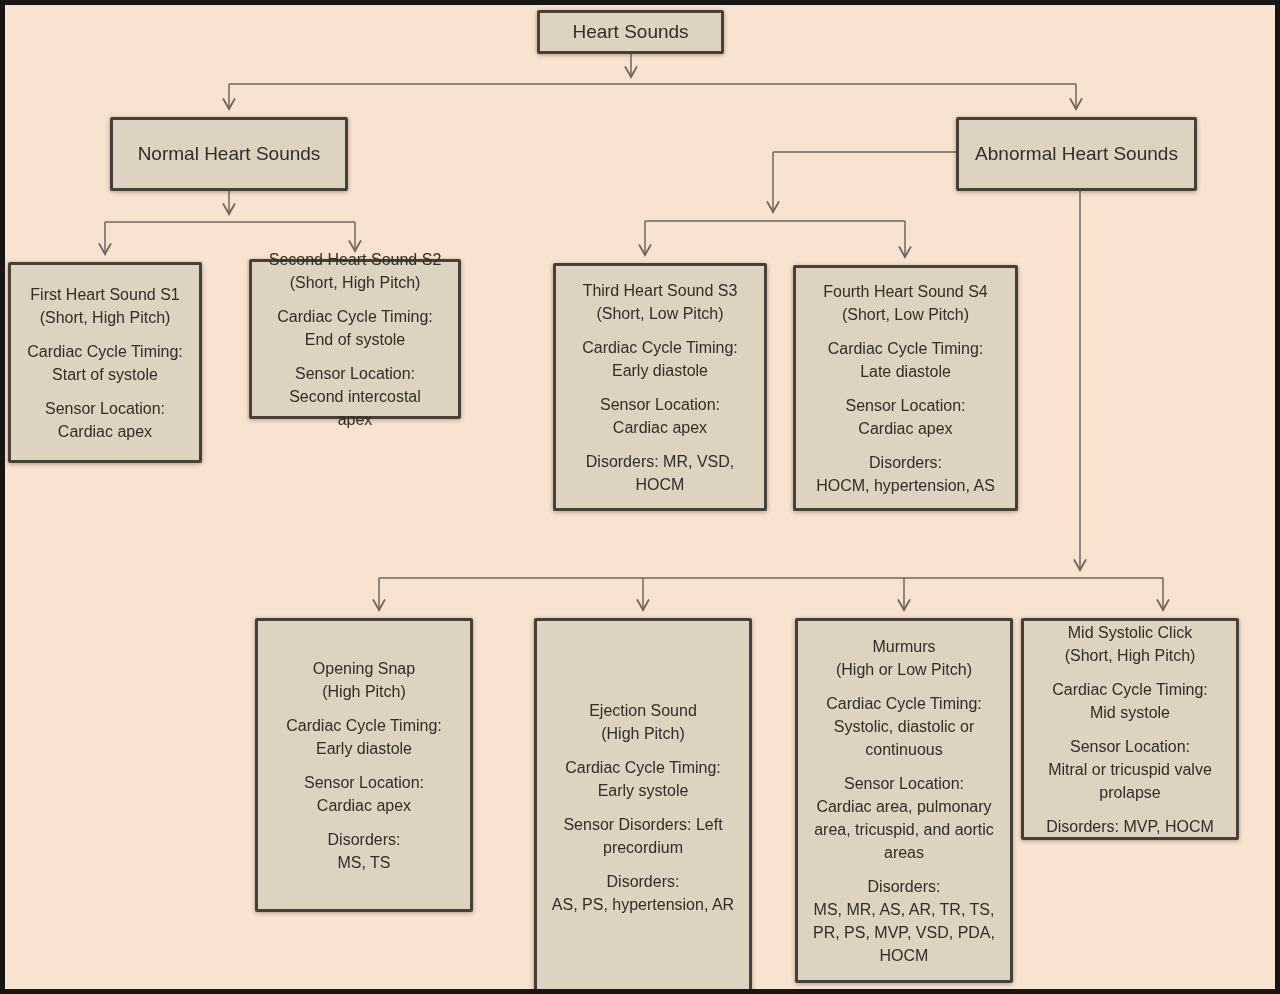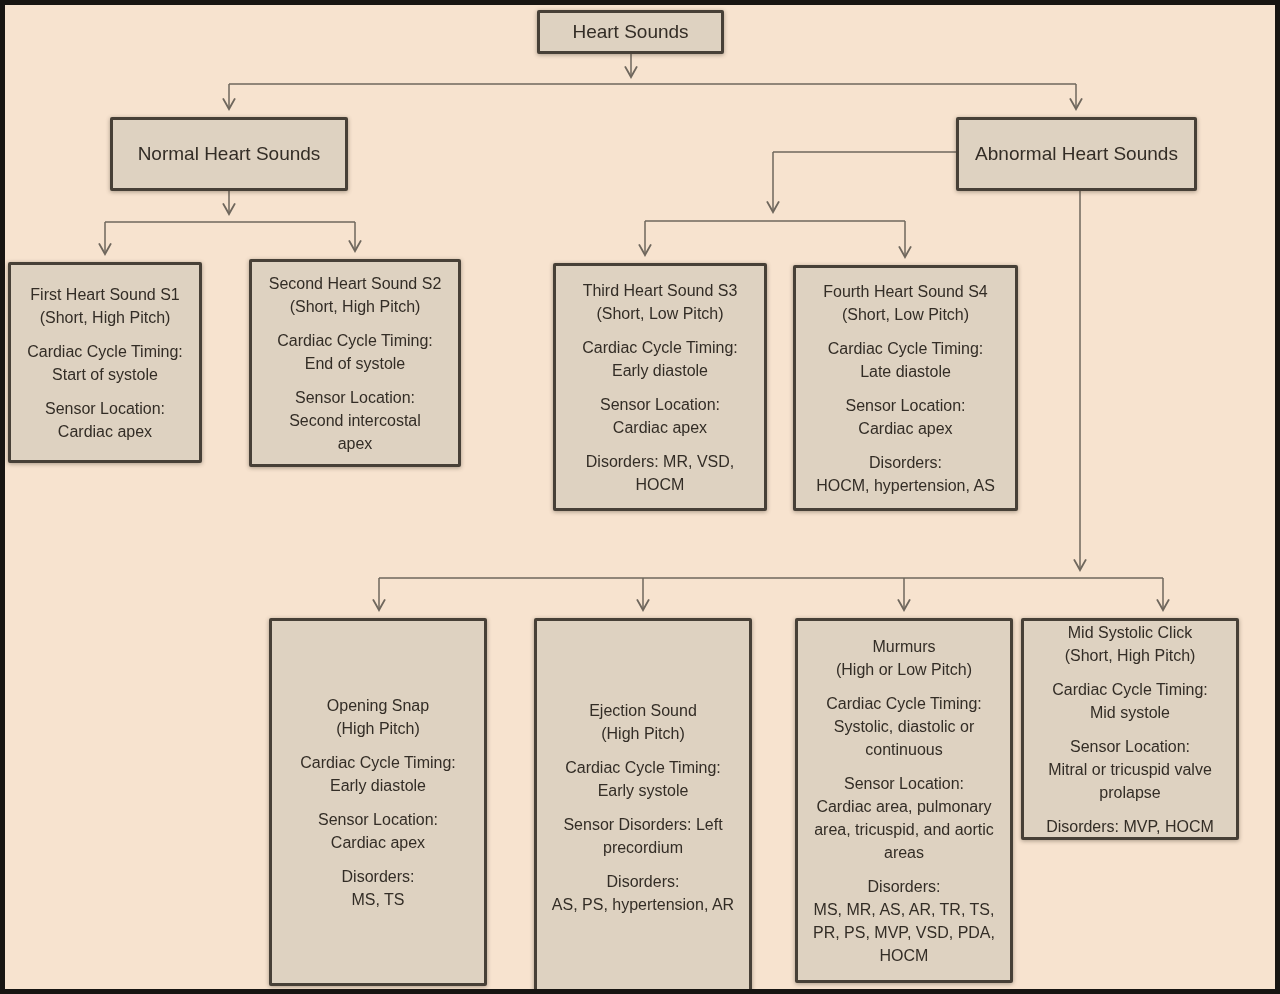--- a/index.html
+++ b/index.html
@@ -98,21 +98,21 @@
         <div class="sec">
           <div class="ln">Cardiac Cycle Timing:</div>
           <div class="ln">Start of systole</div>
         </div>
         <div class="sec">
           <div class="ln">Sensor Location:</div>
           <div class="ln">Cardiac apex</div>
         </div>
       </div>
 
-    <div class="box" style="left:244px;top:254px;width:212px;height:208px">
+    <div class="box" style="left:244px;top:254px;width:212px;height:160px">
         <div class="sec">
           <div class="ln">Second Heart Sound S2</div>
           <div class="ln">(Short, High Pitch)</div>
         </div>
         <div class="sec">
           <div class="ln">Cardiac Cycle Timing:</div>
           <div class="ln">End of systole</div>
         </div>
         <div class="sec">
           <div class="ln">Sensor Location:</div>
@@ -152,21 +152,21 @@
         <div class="sec">
           <div class="ln">Sensor Location:</div>
           <div class="ln">Cardiac apex</div>
         </div>
         <div class="sec">
           <div class="ln">Disorders:</div>
           <div class="ln">HOCM, hypertension, AS</div>
         </div>
       </div>
 
-    <div class="box" style="left:264px;top:613px;width:218px;height:368px">
+    <div class="box" style="left:250px;top:613px;width:218px;height:294px">
         <div class="sec">
           <div class="ln">Opening Snap</div>
           <div class="ln">(High Pitch)</div>
         </div>
         <div class="sec">
           <div class="ln">Cardiac Cycle Timing:</div>
           <div class="ln">Early diastole</div>
         </div>
         <div class="sec">
           <div class="ln">Sensor Location:</div>

